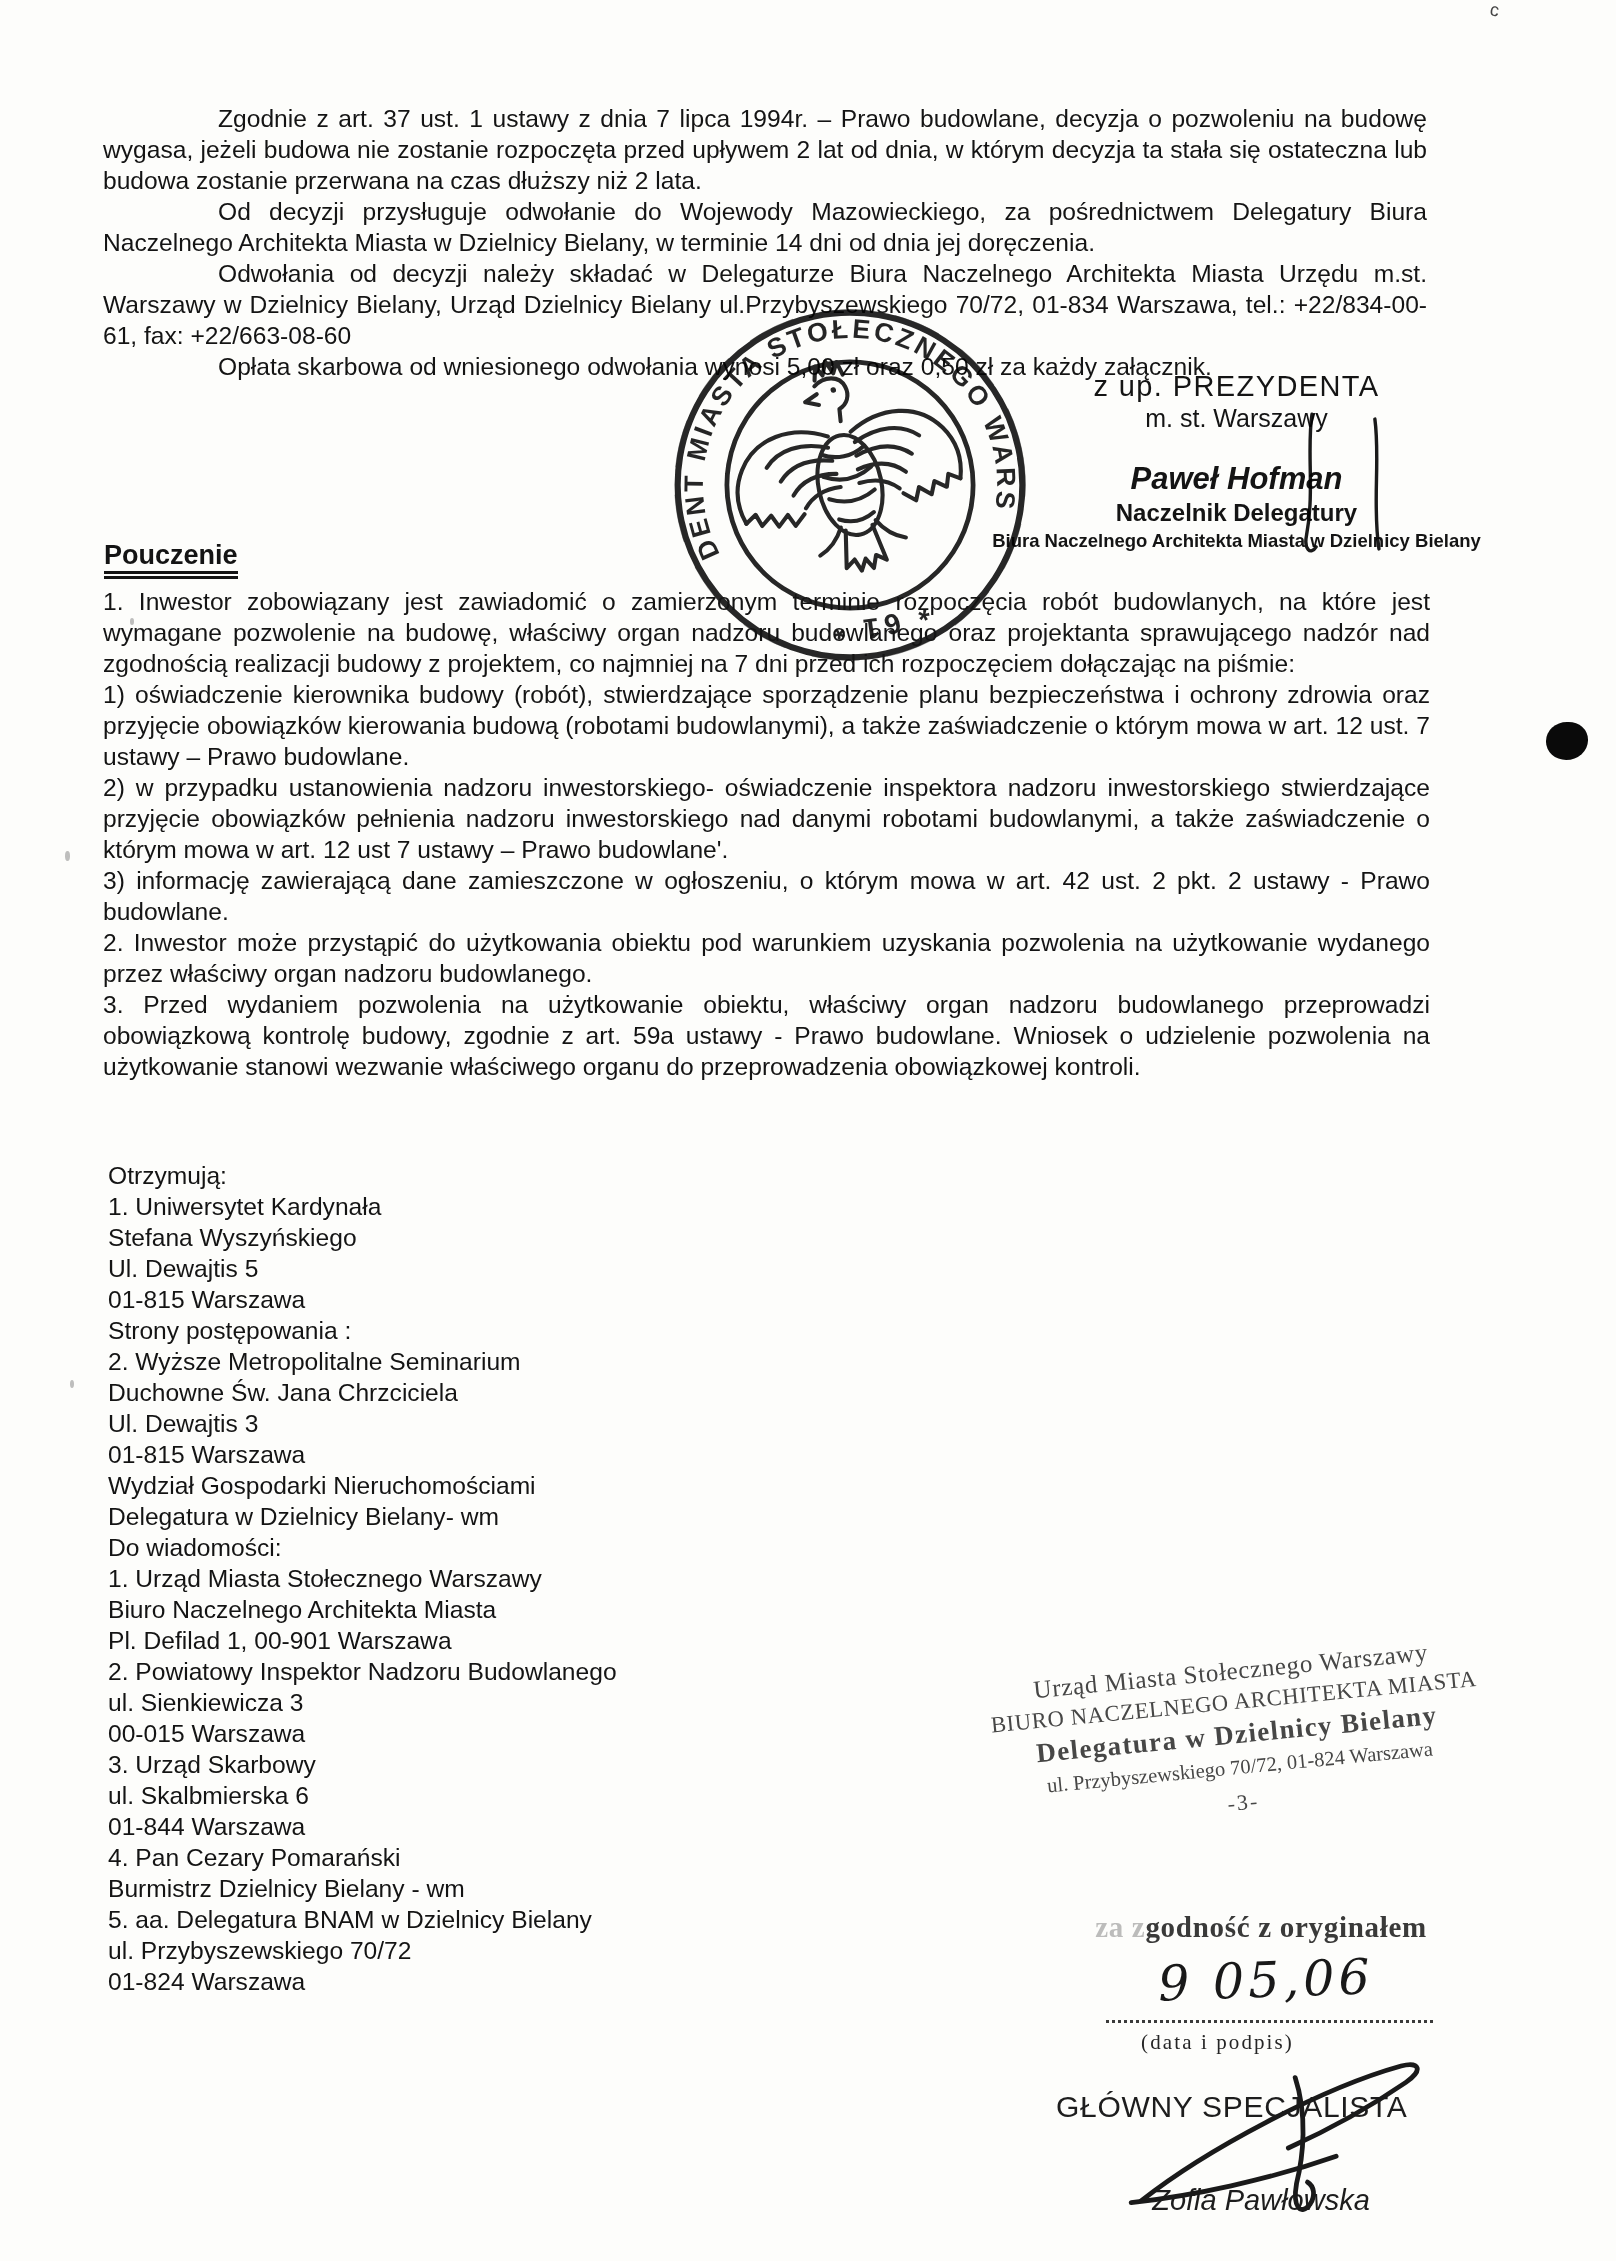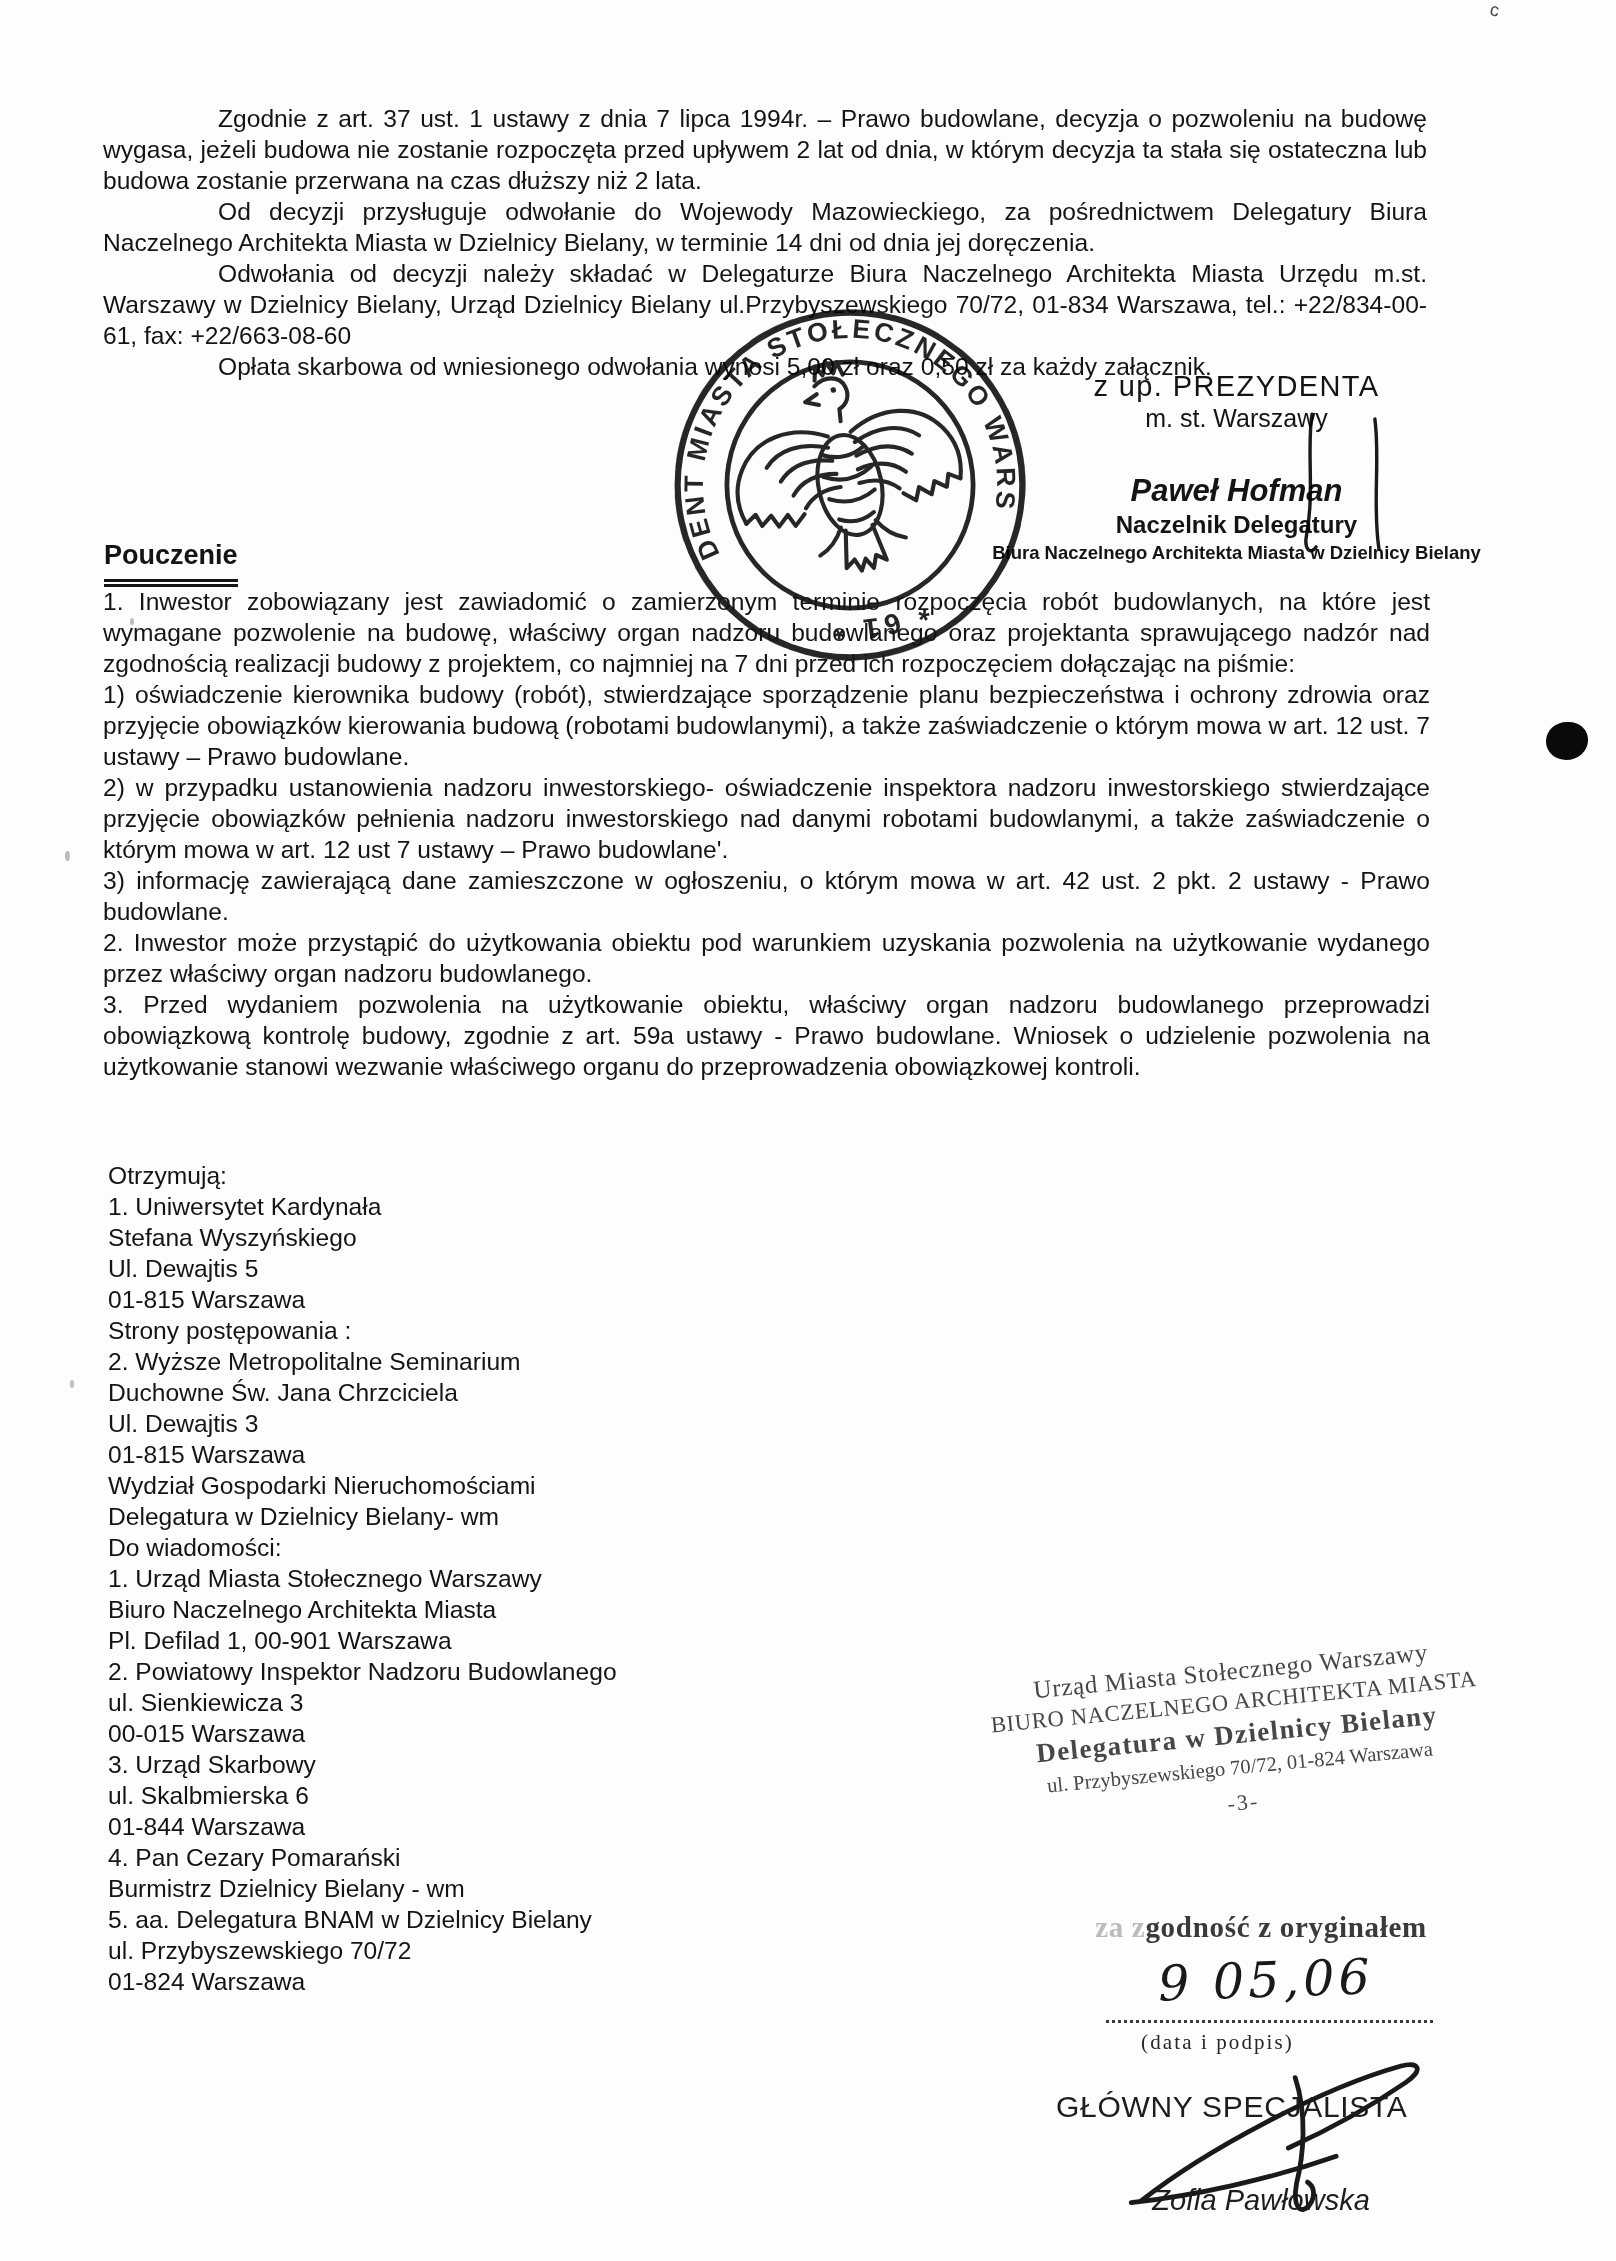--- a/index.html
+++ b/index.html
@@ -12,32 +12,32 @@
   .intro { position:absolute; left:103px; top:103px; width:1324px; }
   .intro-para {
     font-size:24.6px; line-height:31px; text-align:justify;
     text-indent:115px; margin:0;
   }
   
   .pouczenie-heading {
     position:absolute; left:104px; top:540px;
     font-size:27px; font-weight:bold;
   }
-  .p-underline { display:inline-block; border-bottom:3.4px solid #141414; padding-bottom:8px; position:relative; }
+  .p-underline { display:inline-block; border-bottom:3.4px solid #141414; padding-bottom:0; position:relative; }
   .p-underline::after { content:""; position:absolute; left:0; right:0; bottom:-7.5px; height:2.7px; background:#141414; }
   .pouczenie-body { position:absolute; left:103px; top:586px; width:1327px; }
   .body-para { font-size:24.6px; line-height:31px; text-align:justify; margin:0; }
   
   .recipients { position:absolute; left:108px; top:1160px; width:683px; font-size:24.6px; line-height:31px; }
   .recip-line { margin:0; }
   
   .signer { position:absolute; left:977px; top:370px; width:519px; text-align:center; }
   .signer-auth { font-size:29px; letter-spacing:1.4px; }
   .signer-city { font-size:25px; margin-top:1.4px; }
-  .signer-name { font-size:31px; font-style:italic; font-weight:bold; margin-top:40px; }
+  .signer-name { font-size:31px; font-style:italic; font-weight:bold; margin-top:28px; }
   .signer-title { font-size:24px; font-weight:bold; margin-top:2.1px; }
   .signer-org { font-size:18.5px; font-weight:bold; margin-top:2.1px; white-space:nowrap; }
   
   .round-stamp {
     position:absolute; left:664px; top:299px; width:372px; height:372px;
     transform:rotate(-12deg); mix-blend-mode:multiply; opacity:.93;
   }
   .hofman-sig { position:absolute; left:1230px; top:402px; width:205px; height:164px; mix-blend-mode:multiply; }
   
   .rect-stamp {

